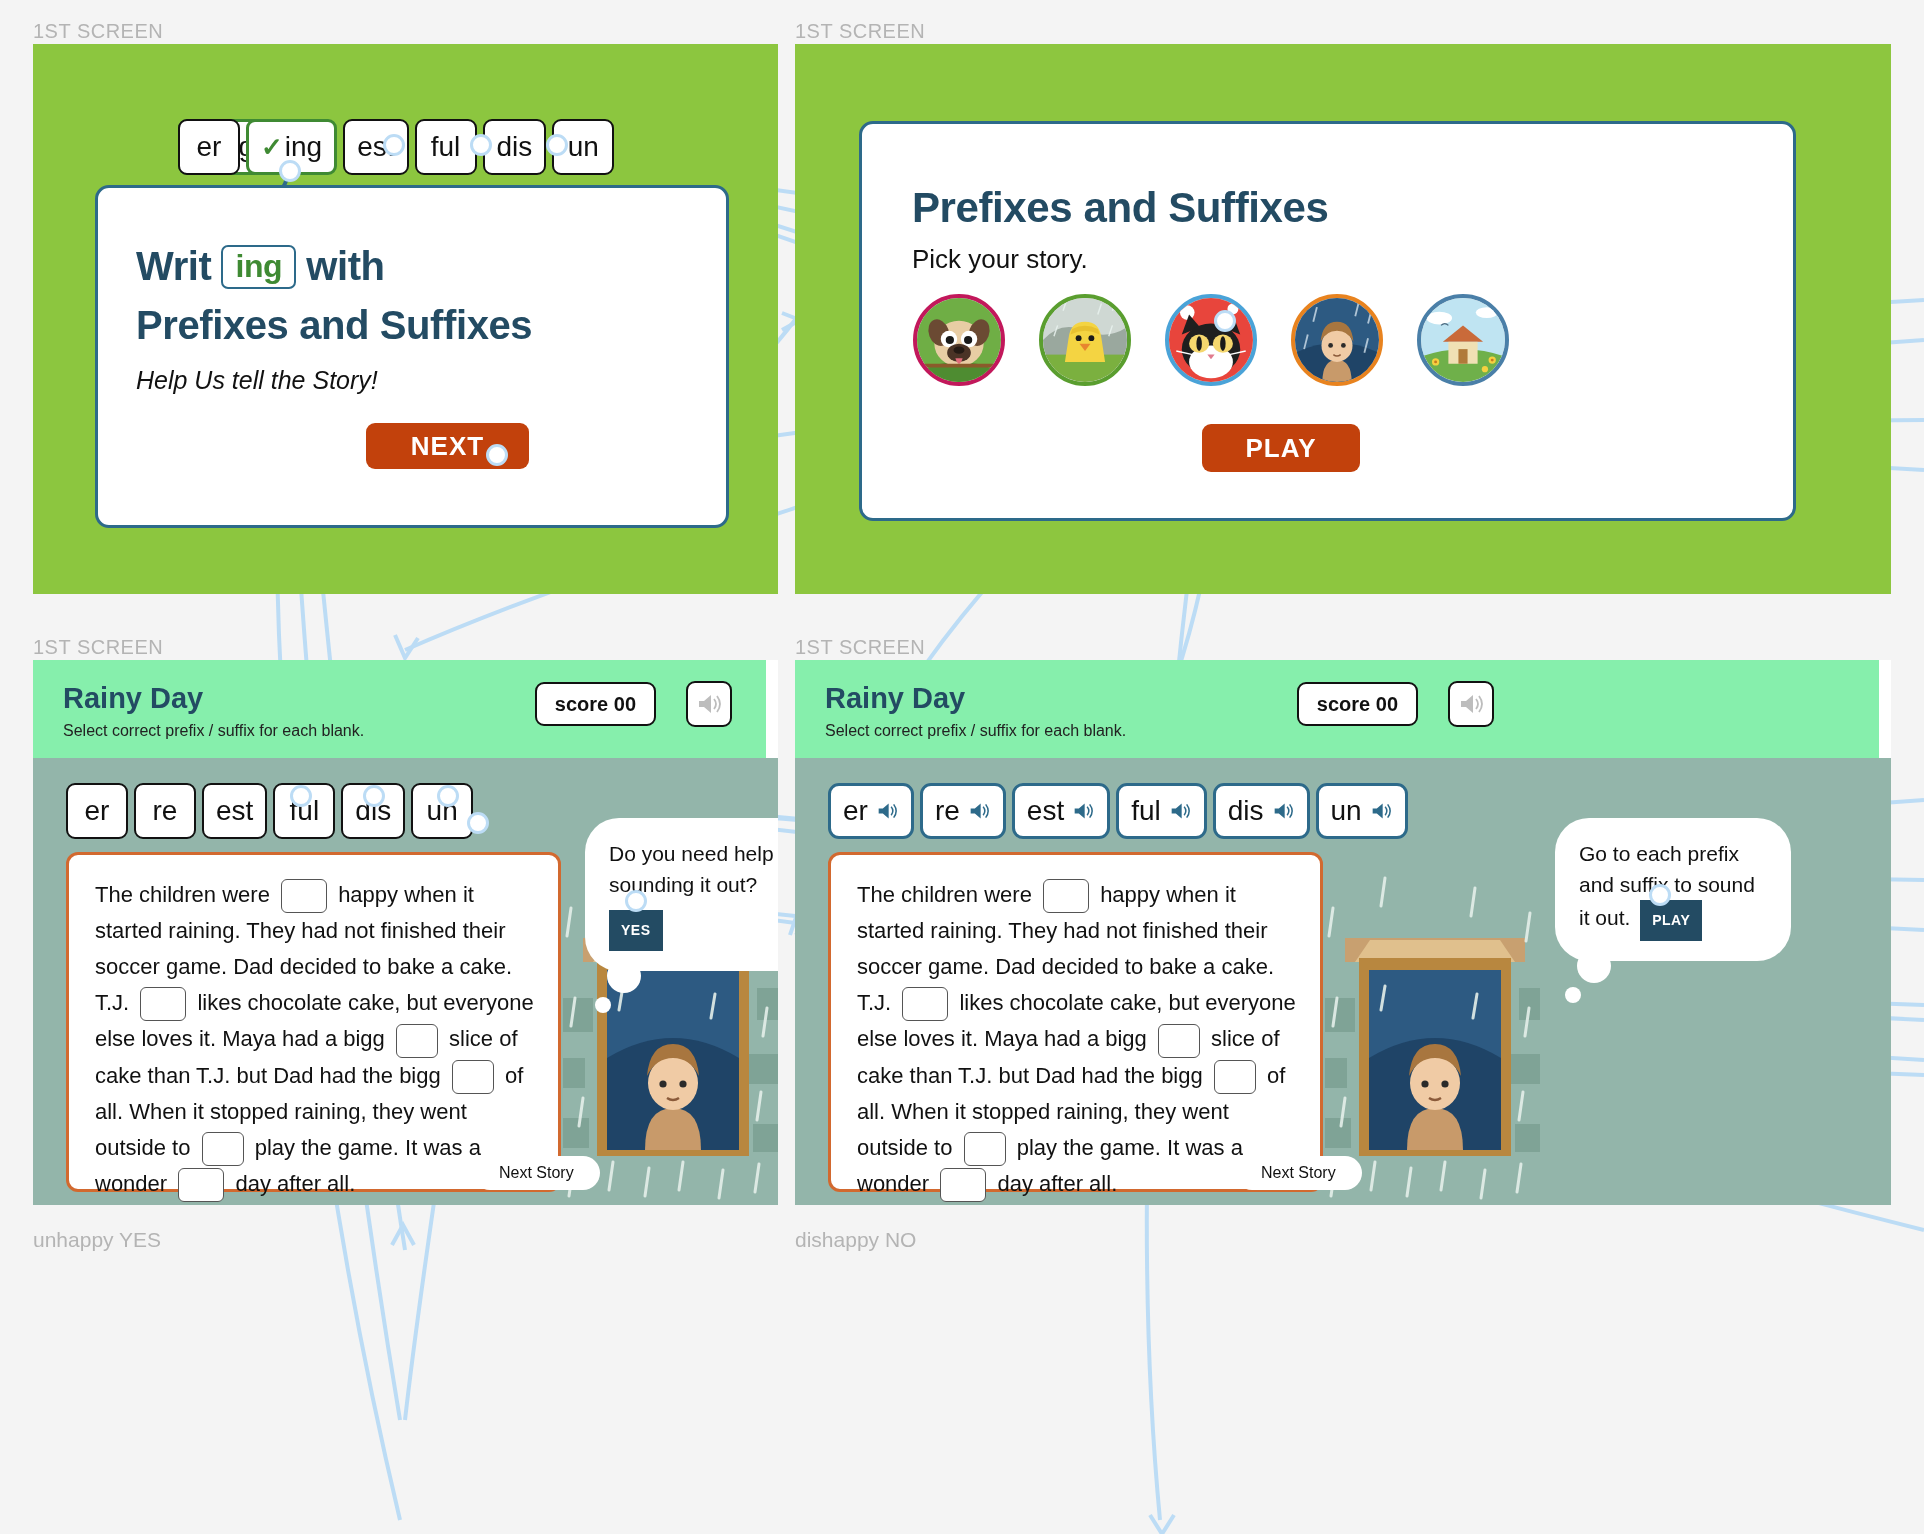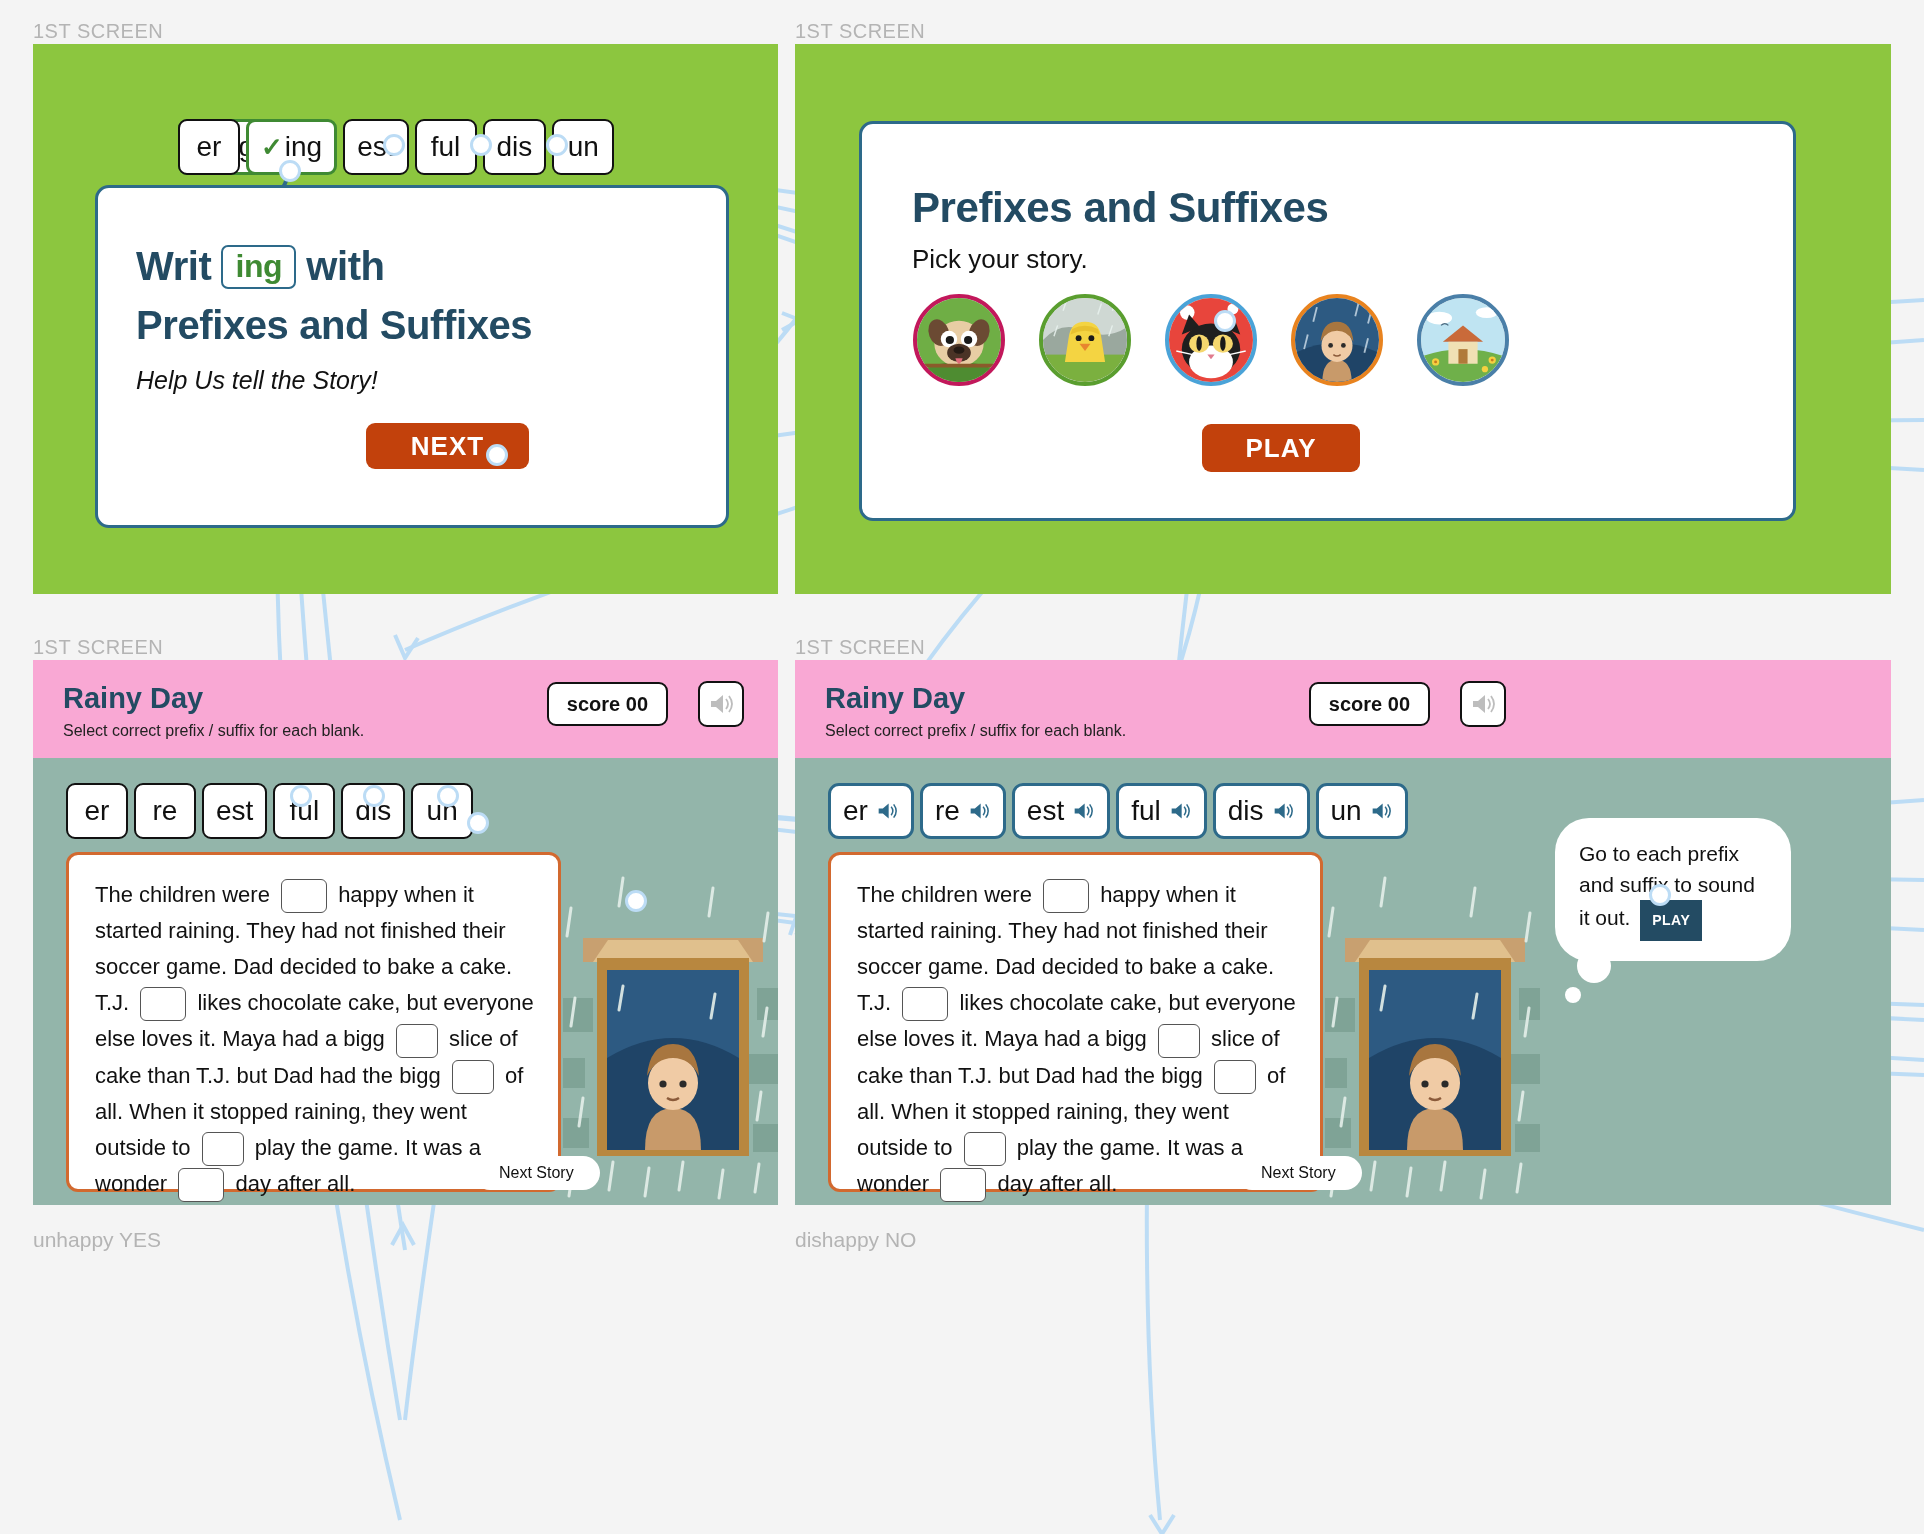--- a/index.html
+++ b/index.html
@@ -82,21 +82,21 @@
 
   
   .avatars { position:absolute; display:flex; gap:34px; }
   .avatar {
     width:92px; height:92px; border-radius:50%;
     border:4px solid #999; overflow:hidden; position:relative;
     background:#dcdcdc;
   }
 
   
-  .story-head { background:#f9a8d4; position:absolute; left:0; right:0; top:0; height:98px; }
+  .story-head { background:#86efac; position:absolute; left:0; right:12px; top:0; height:98px; }
   .story-title { position:absolute; left:30px; top:22px; font-size:29px; font-weight:bold; color:#234b63; }
   .story-sub { position:absolute; left:30px; top:62px; font-size:16px; color:#222; }
   .score-box {
     position:absolute; background:#fff; border:2px solid #111; border-radius:9px;
     height:44px; padding:0 18px; display:flex; align-items:center;
     font-size:20px; font-weight:bold; color:#111;
   }
   .audio-box {
     position:absolute; background:#fff; border:2px solid #111; border-radius:9px;
     width:46px; height:46px; display:flex; align-items:center; justify-content:center;
@@ -471,20 +471,24 @@
           <span>slice of cake than T.J. but Dad had the bigg</span>
           <span class="blank w"></span>
           <span>of all. When it stopped raining, they went outside to</span>
           <span class="blank w"></span>
           <span>play the game. It was a wonder</span>
           <span class="blank"></span>
           <span>day after all.</span>
         </div>
       </div>
 
+      <div class="bubble" style="left:552px; top:60px; width:230px;">
+        <div>Do you need help sounding it out?</div>
+        <div class="tag-dark" style="margin-top:10px;">YES</div>
+      </div>
 
       <div class="nextstory" style="left:440px; top:398px;">Next Story</div>
     </div>
   </div>
   <div class="bottom-label" style="left:33px; top:1228px;">unhappy YES</div>
 
   <div class="screen-label" style="left:795px; top:636px;">1ST SCREEN</div>
 
   <div class="panel" style="left:795px; top:660px; width:1096px; height:545px; background:#fff;">
     <div class="story-head">

